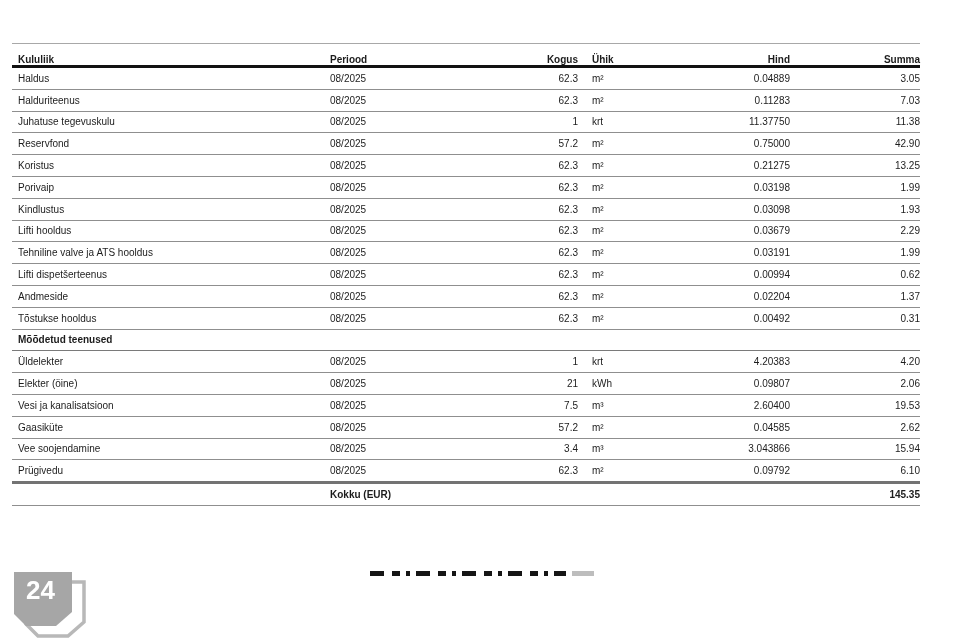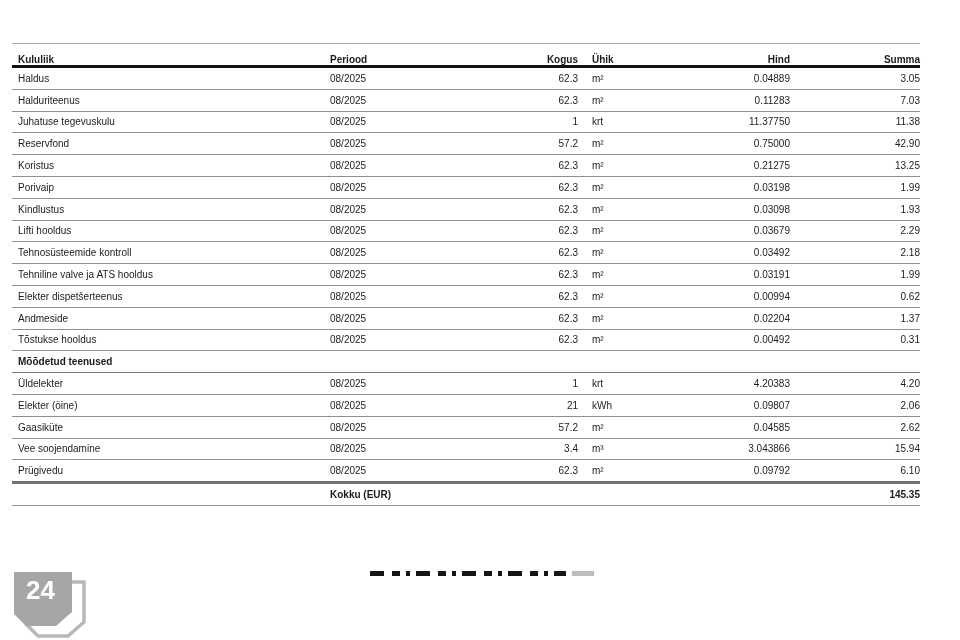--- a/index.html
+++ b/index.html
@@ -143,37 +143,29 @@
       </tr>
       <tr>
         <td class="al pad1">Lifti hooldus</td>
         <td class="al">08/2025</td>
         <td class="ar">62.3</td>
         <td class="al pad4">m²</td>
         <td class="ar">0.03679</td>
         <td class="ar">2.29</td>
       </tr>
       <tr>
-        <td class="al pad1">Tehnosüsteemide kontroll</td>
-        <td class="al">08/2025</td>
-        <td class="ar">62.3</td>
-        <td class="al pad4">m²</td>
-        <td class="ar">0.03492</td>
-        <td class="ar">2.18</td>
-      </tr>
-      <tr>
         <td class="al pad1">Tehniline valve ja ATS hooldus</td>
         <td class="al">08/2025</td>
         <td class="ar">62.3</td>
         <td class="al pad4">m²</td>
         <td class="ar">0.03191</td>
         <td class="ar">1.99</td>
       </tr>
       <tr>
-        <td class="al pad1">Elekter dispetšerteenus</td>
+        <td class="al pad1">Lifti dispetšerteenus</td>
         <td class="al">08/2025</td>
         <td class="ar">62.3</td>
         <td class="al pad4">m²</td>
         <td class="ar">0.00994</td>
         <td class="ar">0.62</td>
       </tr>
       <tr>
         <td class="al pad1">Andmeside</td>
         <td class="al">08/2025</td>
         <td class="ar">62.3</td>
@@ -200,20 +192,28 @@
         <td class="ar">4.20383</td>
         <td class="ar">4.20</td>
       </tr>
       <tr>
         <td class="al pad1">Elekter (öine)</td>
         <td class="al">08/2025</td>
         <td class="ar">21</td>
         <td class="al pad4">kWh</td>
         <td class="ar">0.09807</td>
         <td class="ar">2.06</td>
+      </tr>
+      <tr>
+        <td class="al pad1">Vesi ja kanalisatsioon</td>
+        <td class="al">08/2025</td>
+        <td class="ar">7.5</td>
+        <td class="al pad4">m³</td>
+        <td class="ar">2.60400</td>
+        <td class="ar">19.53</td>
       </tr>
       <tr>
         <td class="al pad1">Gaasiküte</td>
         <td class="al">08/2025</td>
         <td class="ar">57.2</td>
         <td class="al pad4">m²</td>
         <td class="ar">0.04585</td>
         <td class="ar">2.62</td>
       </tr>
       <tr>

